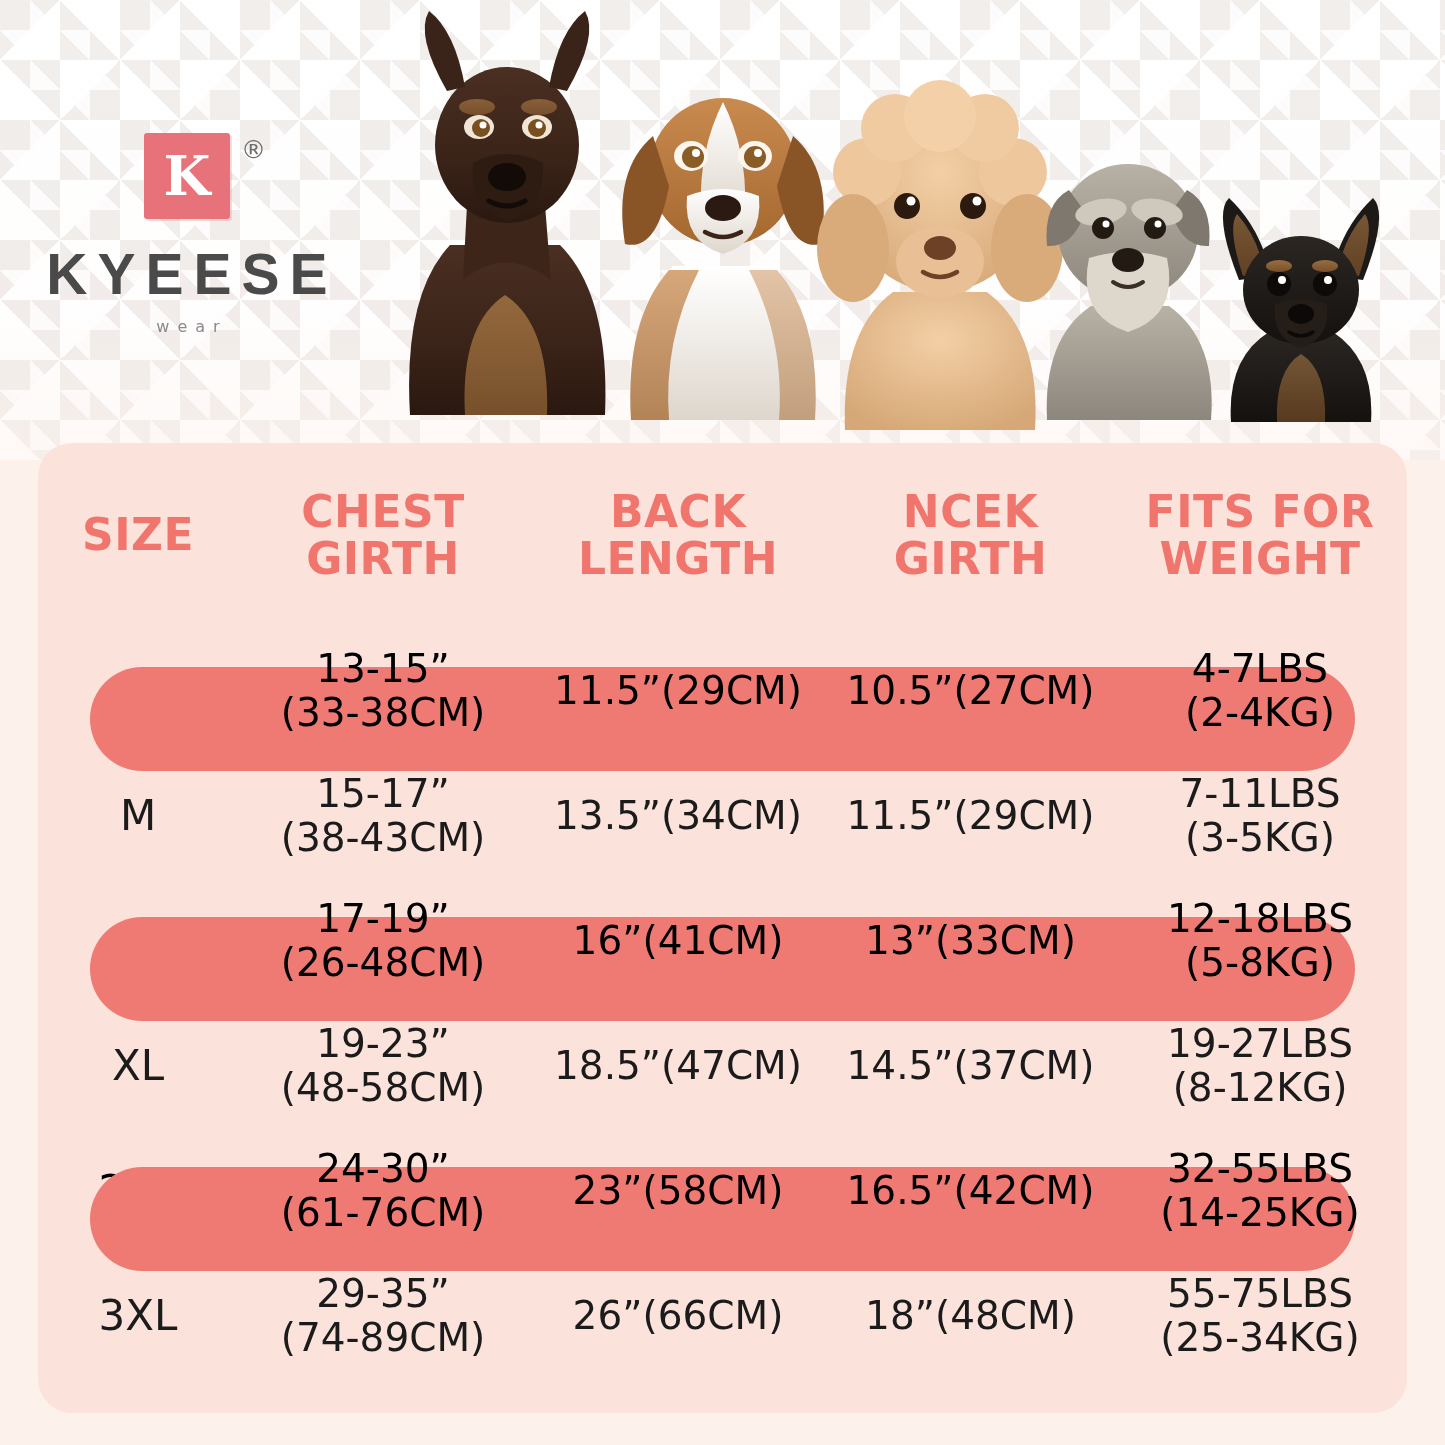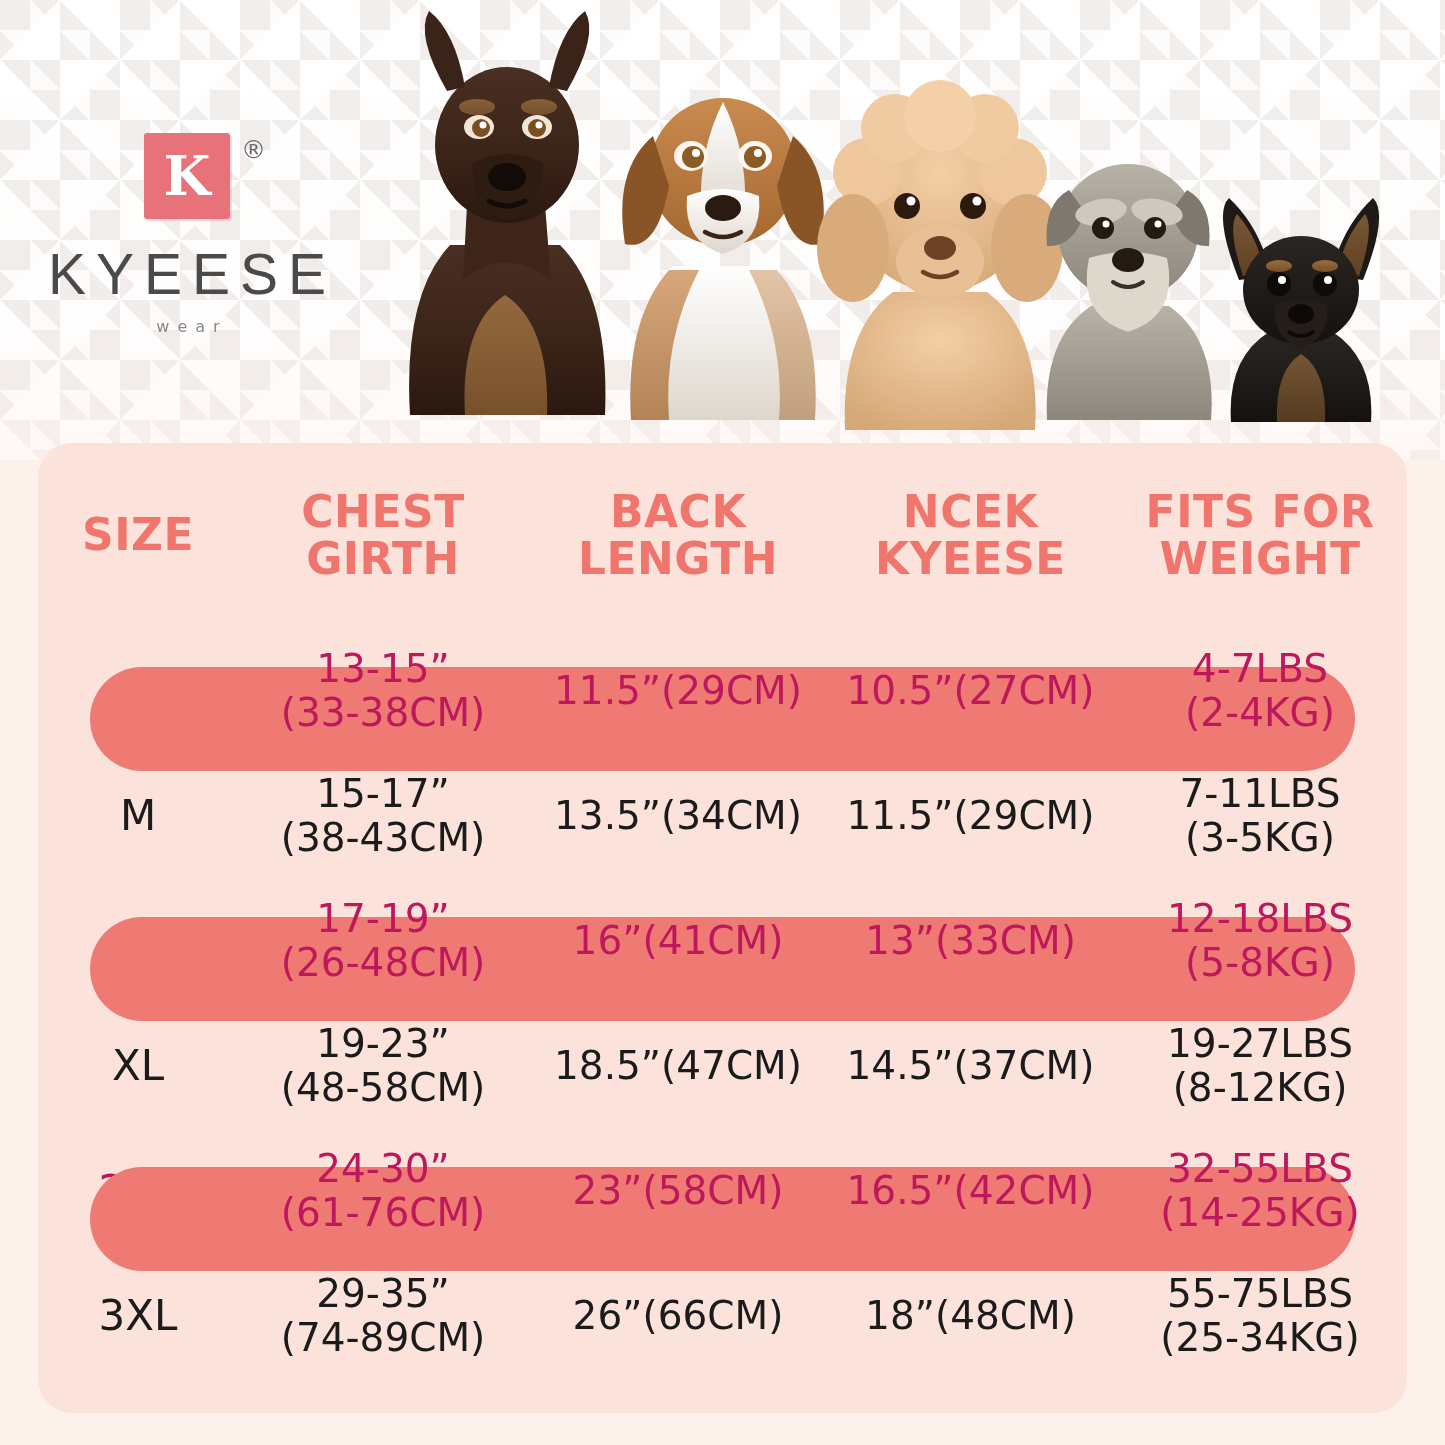--- a/index.html
+++ b/index.html
@@ -81,21 +81,21 @@
     top: 2px;
     font-size: 25px;
     color: #6b6b6b;
   }
   .logo-word {
     margin-top: 22px;
     font-size: 57px;
     letter-spacing: 10px;
     color: #4a4a4a;
     font-family: "Liberation Sans", sans-serif;
-    font-weight: 400;
+    font-weight: 700;
     padding-left: 10px;
   }
   .logo-sub {
     margin-top: 10px;
     font-size: 16px;
     letter-spacing: 8px;
     color: #8a8a8a;
     padding-left: 10px;
   }
 
@@ -166,21 +166,21 @@
   
   .row-pill {
     position: absolute;
     left: 52px;
     width: 1265px;
     height: 104px;
     background: #ee7a73;
     border-radius: 52px;
     z-index: 1;
   }
-  .table tbody tr.hl td { color: #be185d; text-align: center; }
+  .table tbody tr.hl td { color: #000000; text-align: center; }
 
   .cell-main { display: block; }
   .cell-sub  { display: block; }
 </style>
 </head>
 <body>
 
 <div class="page">
 
   <div class="pattern-bg"></div>
@@ -383,21 +383,21 @@
           <col class="c-chest">
           <col class="c-back">
           <col class="c-neck">
           <col class="c-weight">
       </colgroup>
       <thead>
         <tr>
           <th>SIZE</th>
           <th>CHEST GIRTH</th>
           <th>BACK LENGTH</th>
-          <th>NCEK KYEESE</th>
+          <th>NCEK GIRTH</th>
           <th>FITS FOR WEIGHT</th>
         </tr>
       </thead>
       <tbody>
 
         <tr class="hl">
           <td class="size-cell">
             <div class="row-pill"></div>
             <span>S</span>
           </td>

